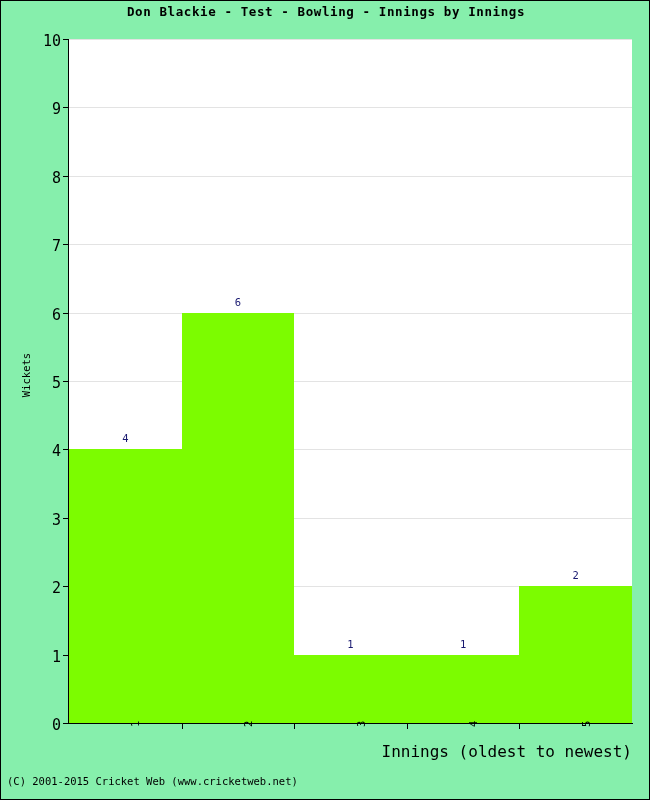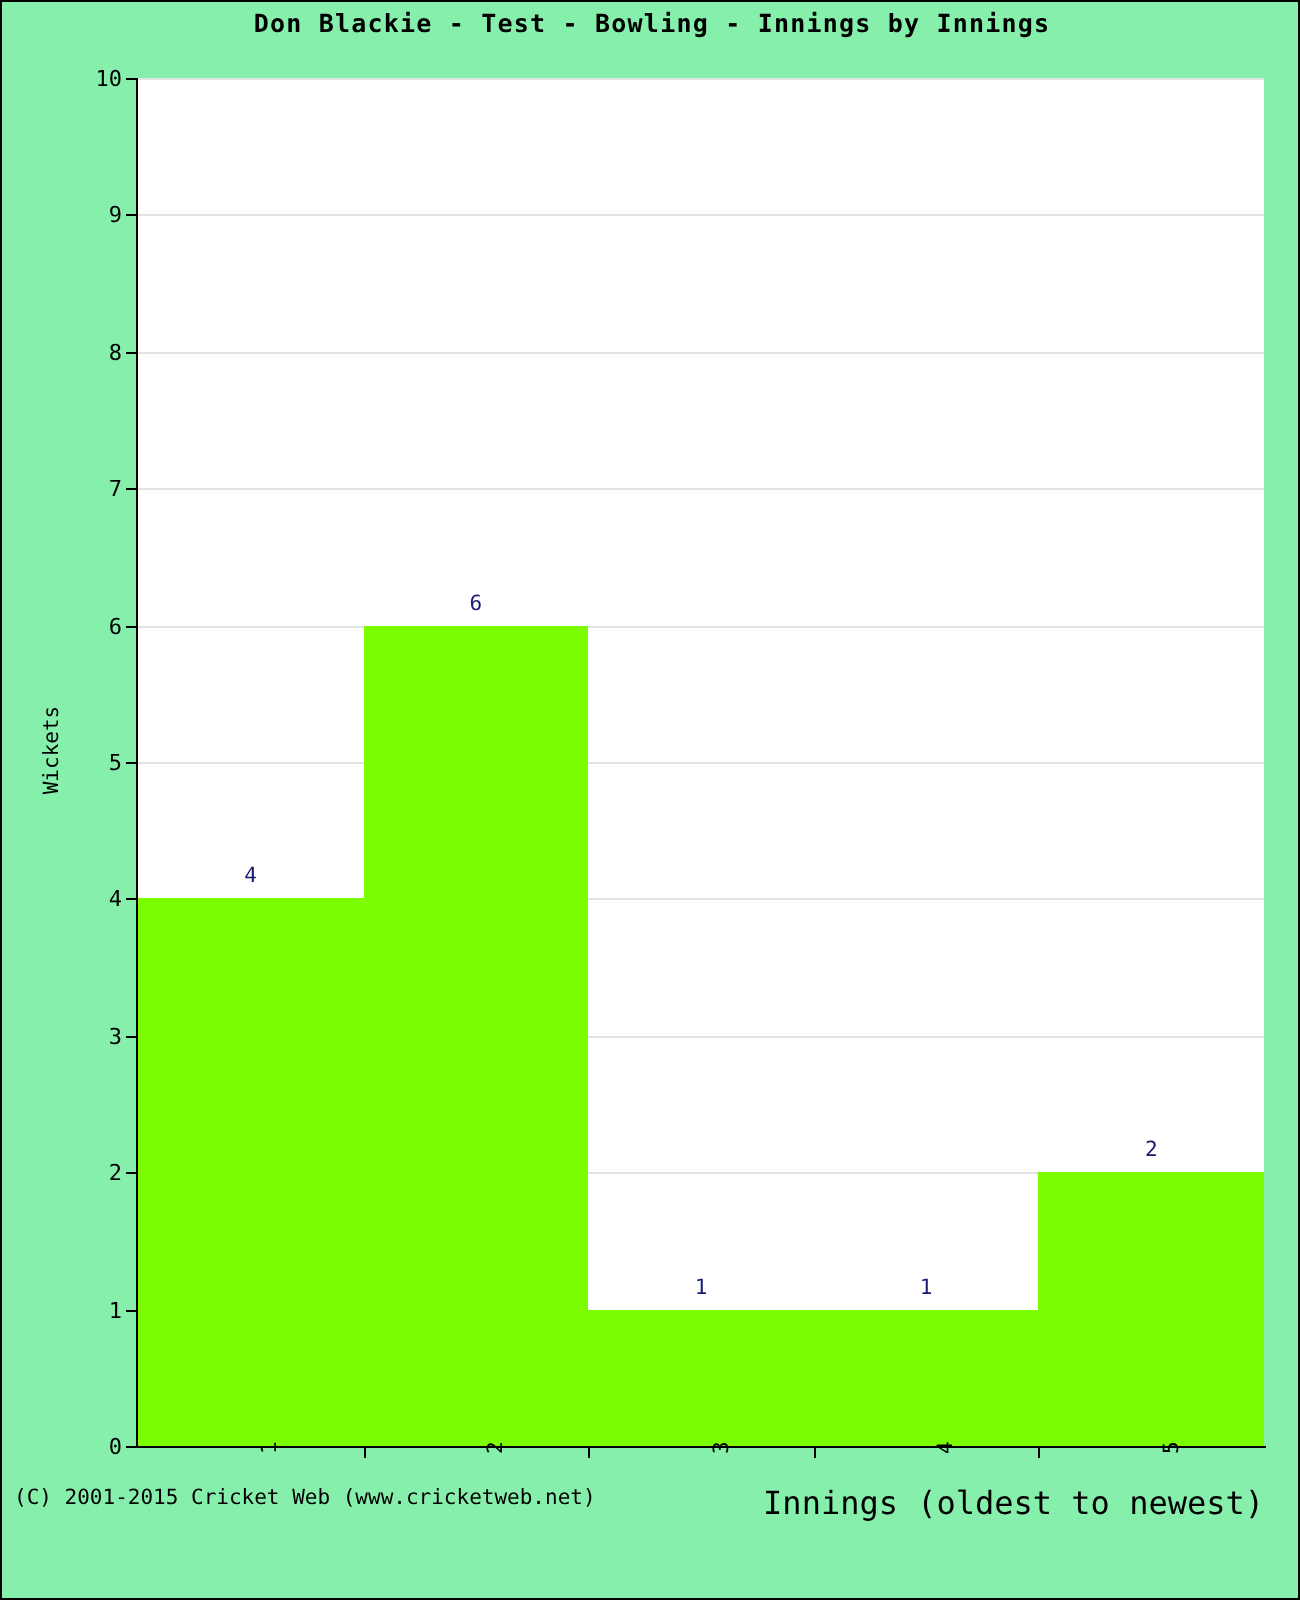--- a/index.html
+++ b/index.html
@@ -74,21 +74,21 @@
     width: 5px;
     height: 1px;
     background: #000000;
     left: 62px;
   }
   .ytick-label {
     position: absolute;
     right: 0;
     width: 40px;
     text-align: right;
-    font-size: 11px;
+    font-size: 15px;
     color: #000000;
     line-height: 1;
   }
   #y-tick-labels {
     position: absolute;
     left: 16px;
     top: 0;
     width: 44px;
     height: 800px;
   }
@@ -147,21 +147,21 @@
     text-align: right;
     font-size: 16px;
     color: #000000;
     white-space: nowrap;
   }
 
   
   #footer-text {
     position: absolute;
     left: 6px;
-    top: 742px;
+    top: 774px;
     font-size: 10.5px;
     color: #000000;
     white-space: nowrap;
   }
 </style>
 </head>
 <body>
 
 <div id="chart-root">
 

